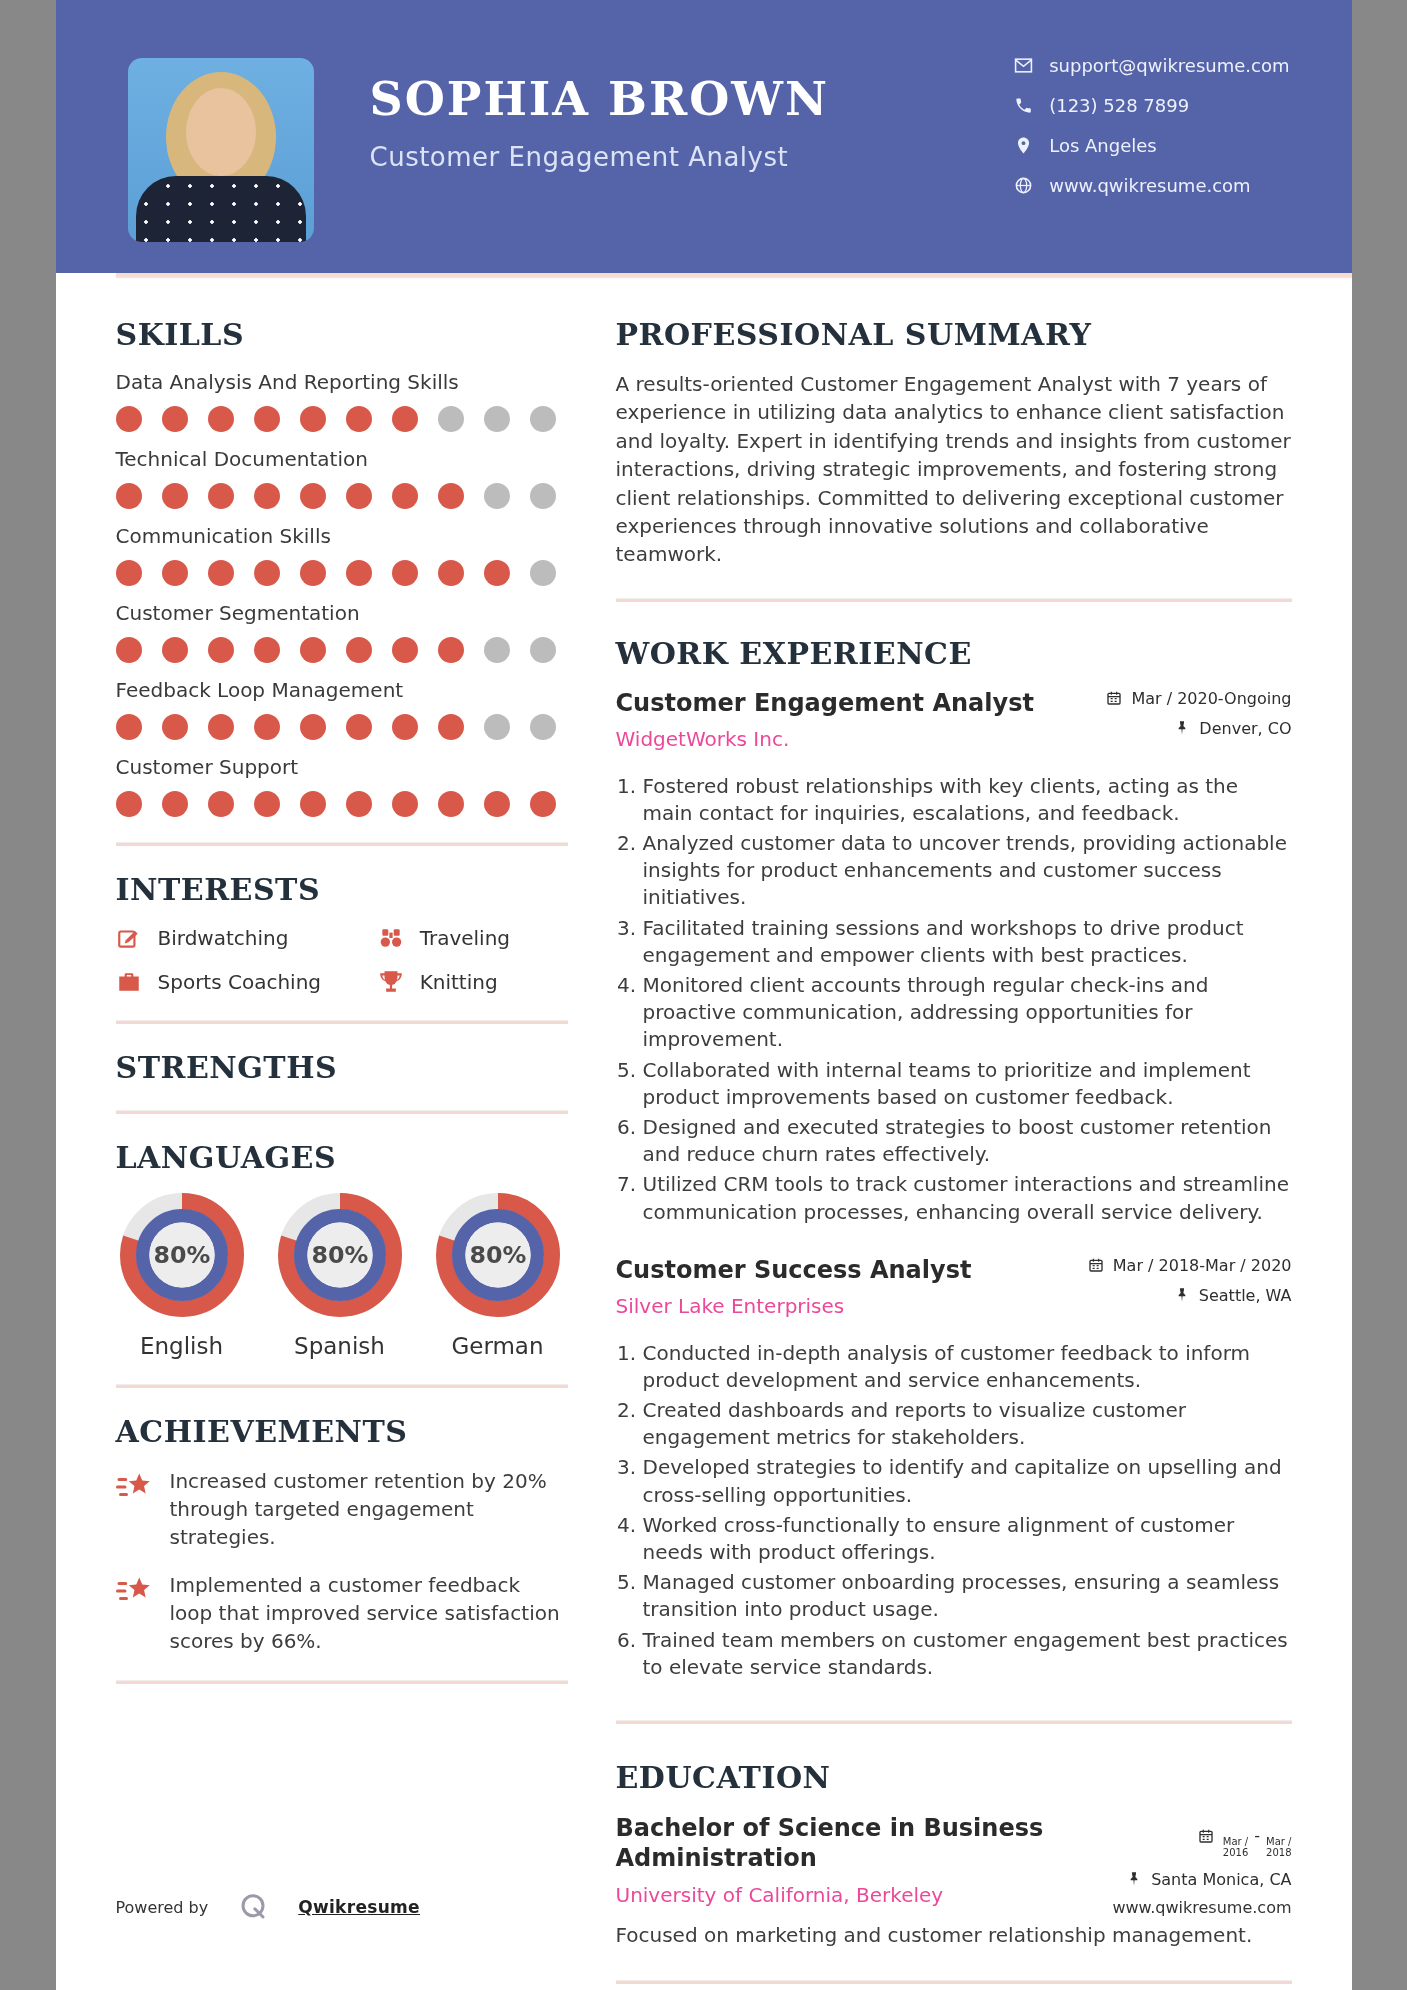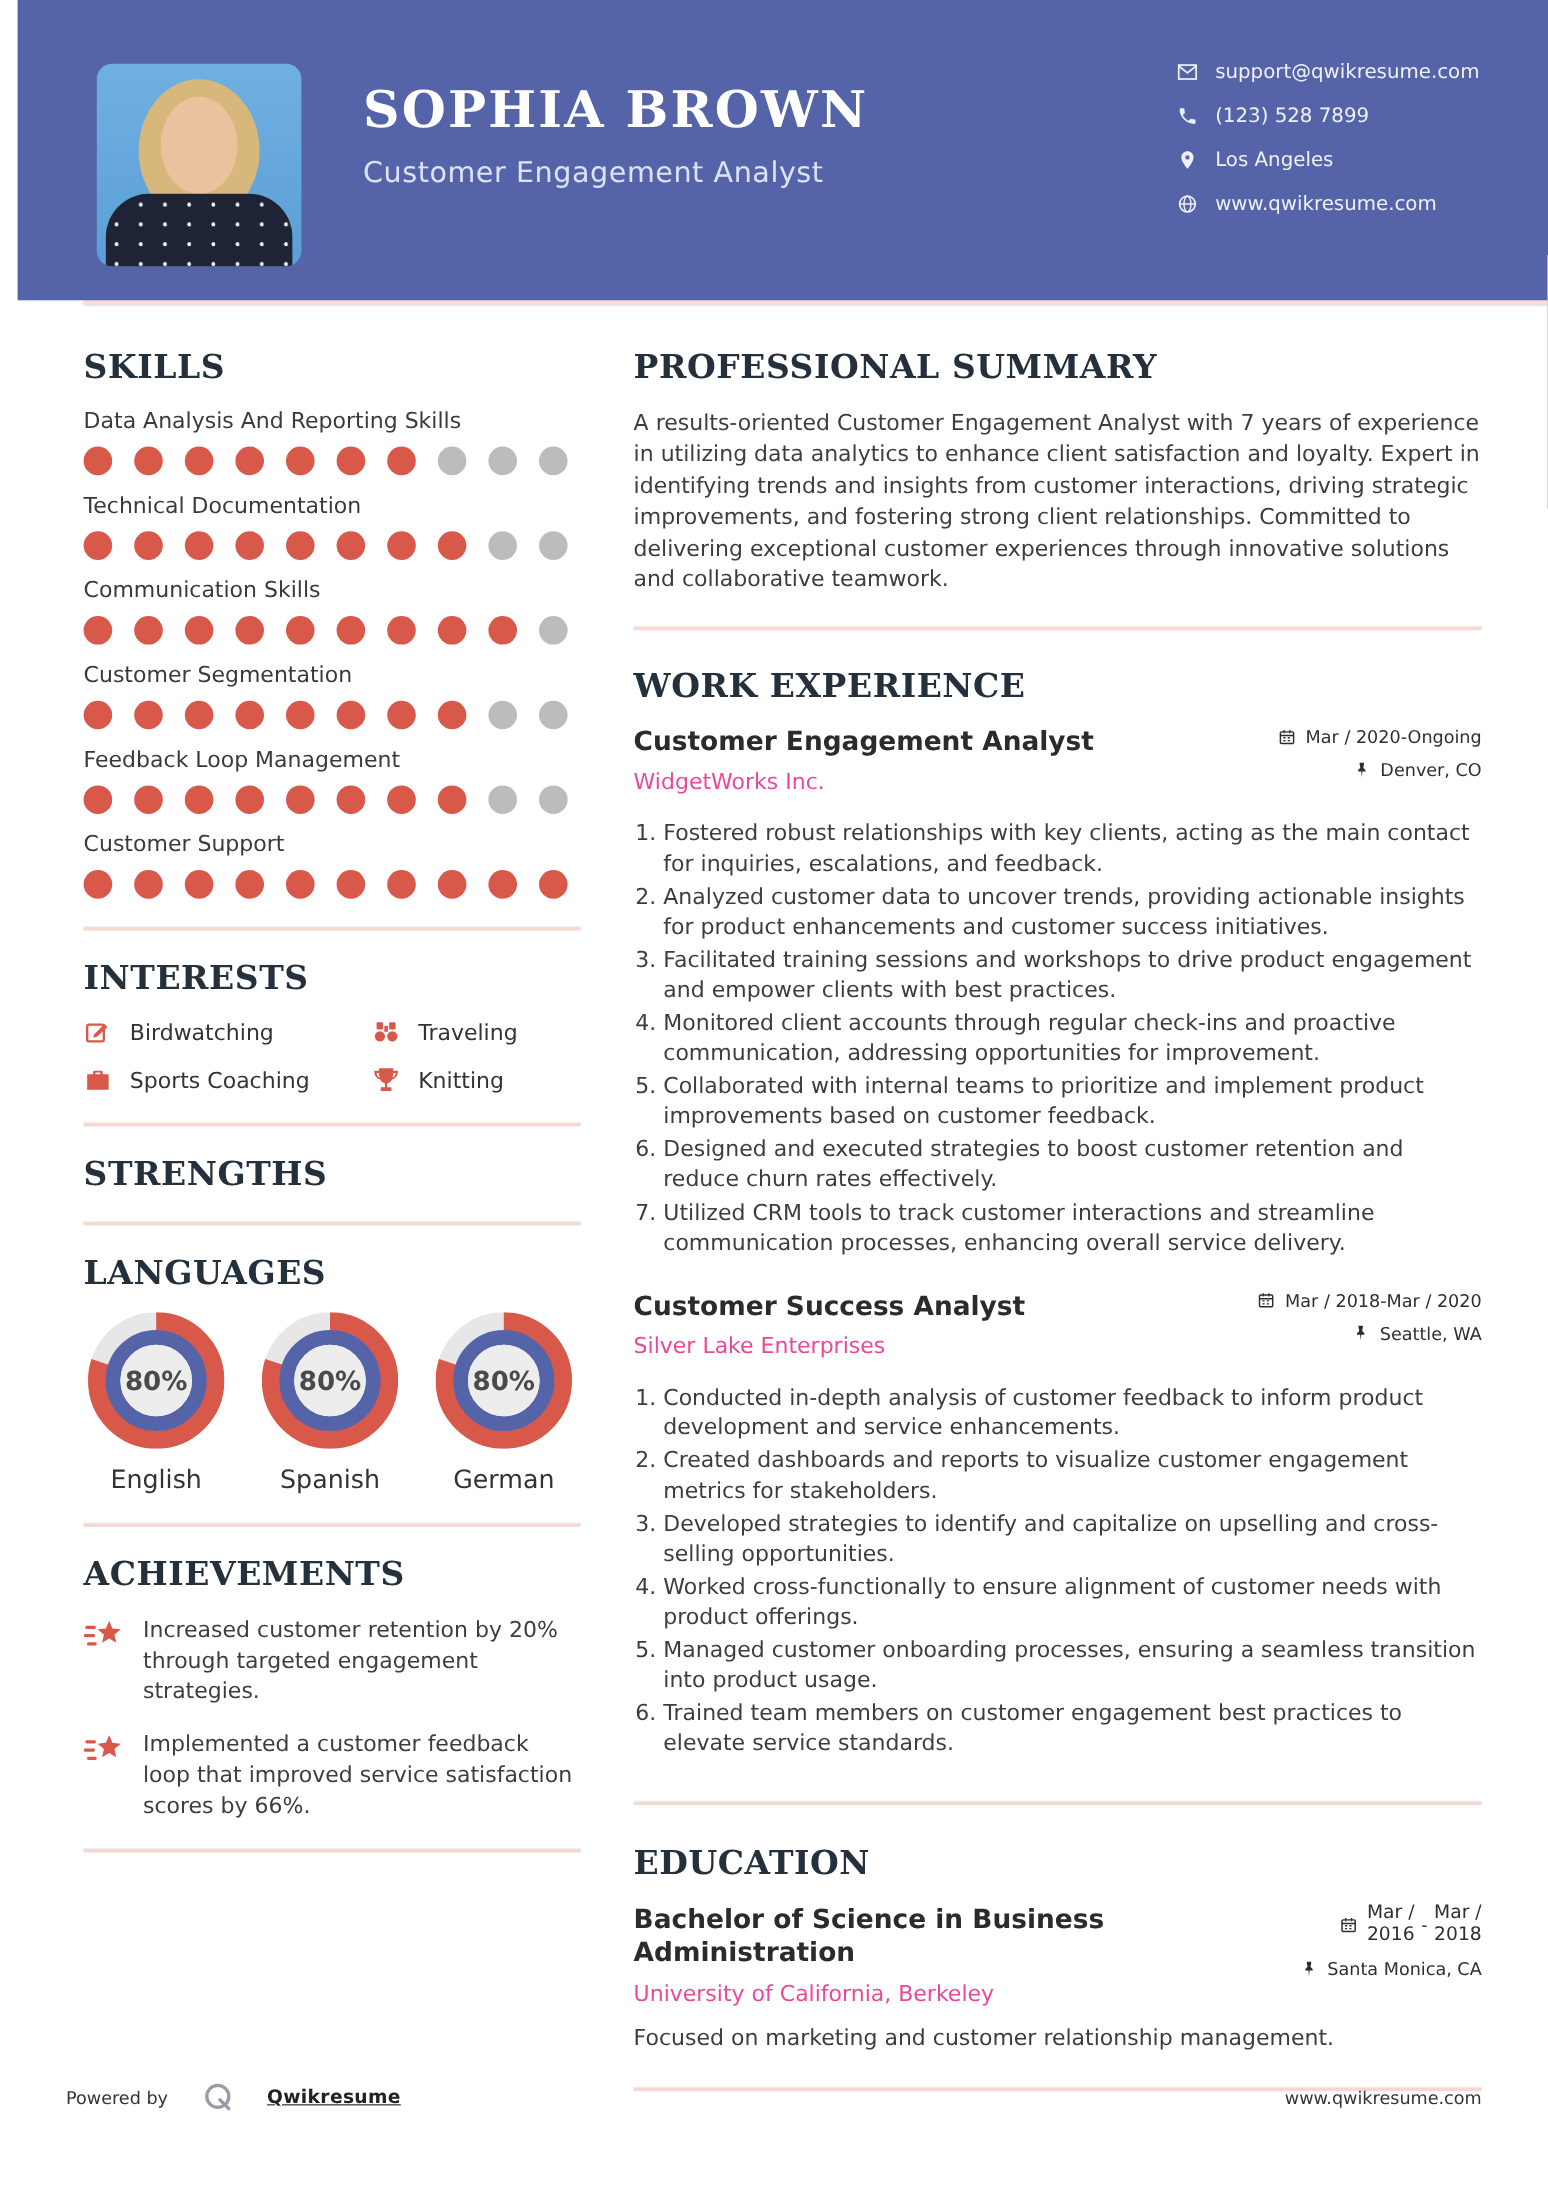--- a/index.html
+++ b/index.html
@@ -1,17 +1,17 @@
 <!DOCTYPE html>
 <html><head>
 <meta charset="utf-8">
 <style>
   * { margin:0; padding:0; box-sizing:border-box; }
   body { background:#888; font-family:"DejaVu Sans","Liberation Sans",sans-serif; }
-  .page { width:1407px; height:1990px; background:#fff; position:relative; overflow:hidden; margin:0 auto;padding-left:16px; }
+  .page { width:1296px; height:1990px; background:#fff; position:relative; overflow:hidden; margin:0 auto; }
 
   
   .header { height:273px; background:#5563a9; display:flex; position:relative; }
   .photo { width:186px; height:184px; margin:58px 0 0 72px; border-radius:14px;
            background:linear-gradient(180deg,#6fb0e2,#5b9fd6); position:relative; overflow:hidden; flex:none; }
   .photo .hair { position:absolute; left:38px; top:14px; width:110px; height:130px; border-radius:50%; background:#d8b77c; }
   .photo .face { position:absolute; left:58px; top:30px; width:70px; height:88px; border-radius:50%; background:#e8c39e; }
   .photo .body { position:absolute; left:8px; top:118px; width:170px; height:80px; border-radius:40px 40px 0 0;
                  background:radial-gradient(circle at 10px 10px,#fff 1.5px,transparent 2px) 0 0/22px 18px,#1d2435; }
   .head-text { margin:72px 0 0 56px; }
@@ -65,21 +65,21 @@
   
   .summary-text { font-size:20px; color:#3d3d3d; line-height:1.42; }
   .job { margin-top:6px; }
   .job-head { display:flex; justify-content:space-between; align-items:flex-start; }
   .job-title { font-size:24px; font-weight:700; color:#2b2b2b; }
   .job-company { font-size:20px; color:#ec4899; margin-top:10px; }
   .job-meta { display:flex; flex-direction:column; align-items:flex-end; gap:11px; flex:none; margin-left:20px; }
   .meta-row { display:flex; align-items:center; gap:9px; font-size:16px; color:#2e2e2e; }
   .meta-row .micon { width:16px; height:16px; color:#2e2e2e; flex:none; }
   .meta-split { display:flex; align-items:center; gap:6px; }
-  .meta-stack { display:flex; flex-direction:column; line-height:1.15; font-size:17px; }
+  .meta-stack { display:flex; flex-direction:column; line-height:1.15; font-size:10px;margin-top:23px; }
   .bullets { margin:22px 0 0 0; padding-left:27px; }
   .bullets li { font-size:20px; color:#3d3d3d; line-height:1.36; margin-bottom:3px; }
   .job + .job { margin-top:30px; }
   .edu-note { font-size:20px; color:#3d3d3d; margin-top:16px; }
 
   
   .footer { position:absolute; left:60px; right:60px; top:1892px; display:flex;
             justify-content:space-between; align-items:center; }
   .powered { display:flex; align-items:center; gap:30px; }
   .powered-label { font-size:16px; color:#333; }

